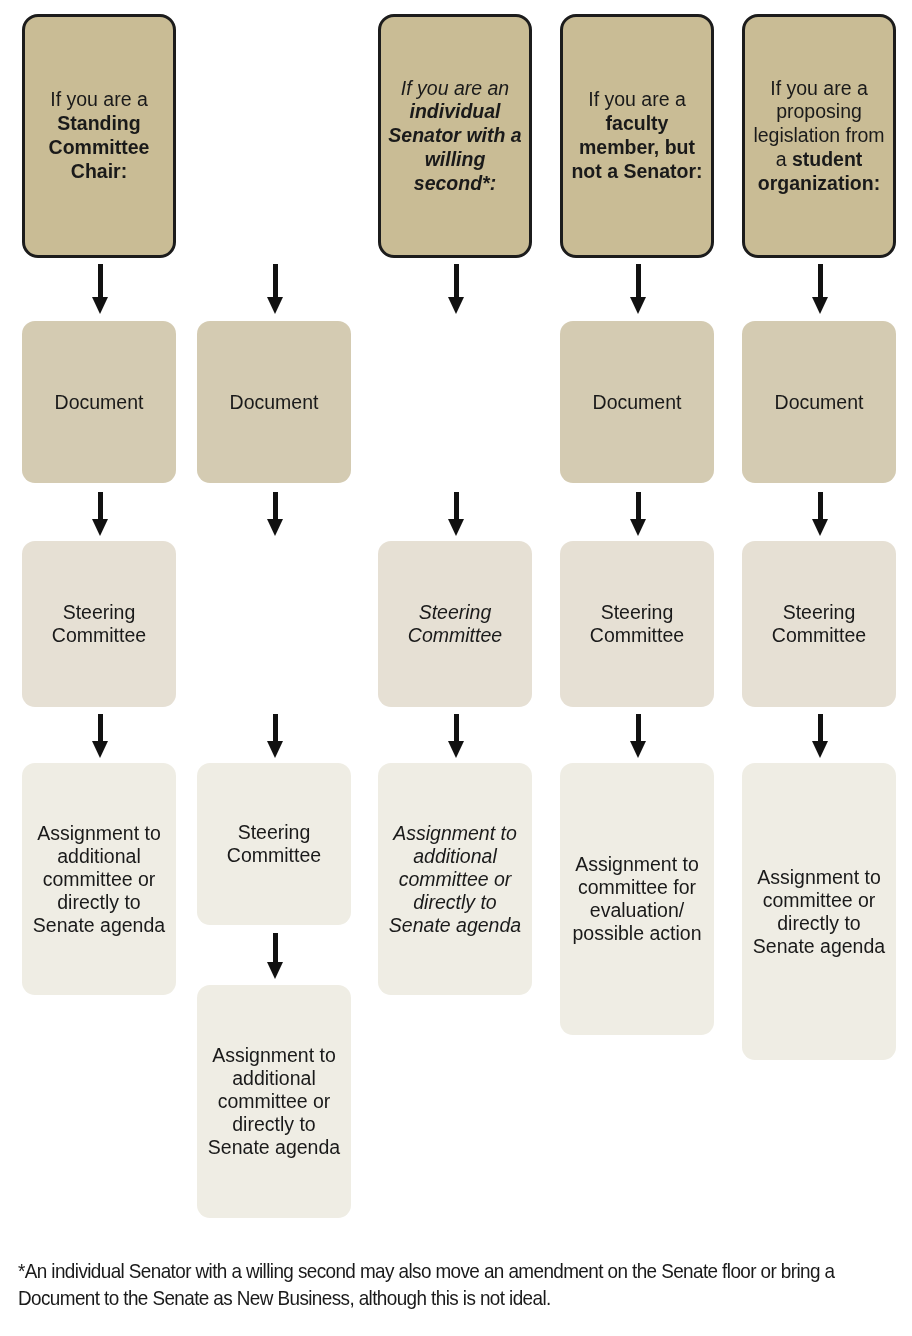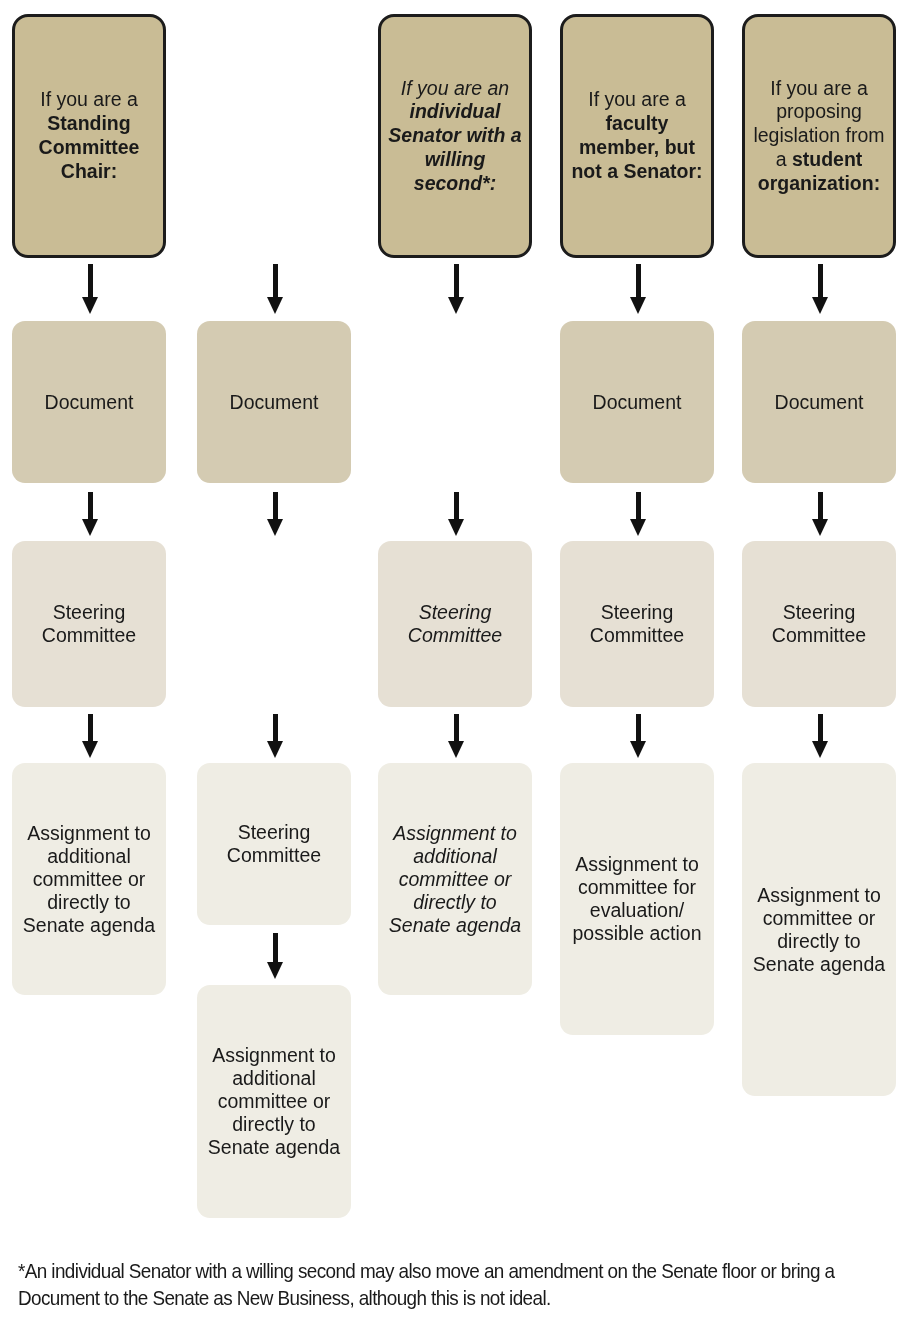--- a/index.html
+++ b/index.html
@@ -18,21 +18,21 @@
     left: 0; top: 0;
     width: 912px; height: 1240px;
   }
 
   .col {
     position: absolute;
     top: 0;
     width: 154px;
     height: 1240px;
   }
-  .col-0 { left: 12px; text-decoration: underline; }
+  .col-0 { left: 22px; text-decoration: underline; }
   .col-1 { left: 197px; }
   .col-2 { left: 378px; font-style: italic; }
   .col-3 { left: 560px; }
   .col-4 { left: 742px; }
 
   .node {
     position: absolute;
     left: 0;
     width: 154px;
     display: flex;
@@ -75,21 +75,21 @@
   
   .node.level-4 {
     top: 763px;
     background: #efede4;
     font-size: 19.5px;
   }
   .col-0 .node.level-4 { height: 232px; }
   .col-1 .node.level-4 { height: 162px; }
   .col-2 .node.level-4 { height: 232px; }
   .col-3 .node.level-4 { height: 272px; }
-  .col-4 .node.level-4 { height: 333px; }
+  .col-4 .node.level-4 { height: 297px; }
 
   
   .node.level-5 {
     top: 985px;
     height: 233px;
     background: #efede4;
     font-size: 19.5px;
   }
 
   

